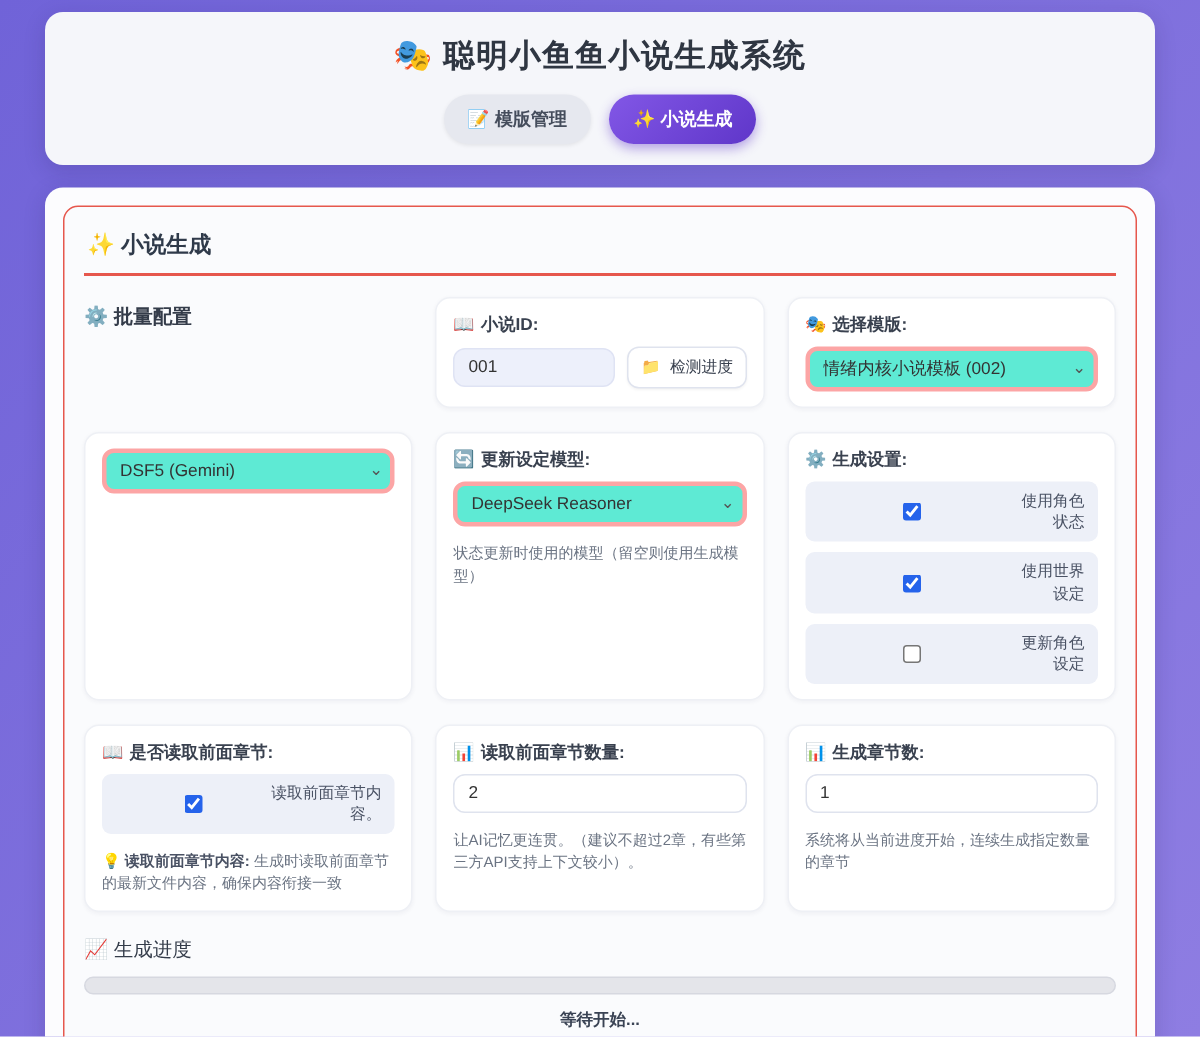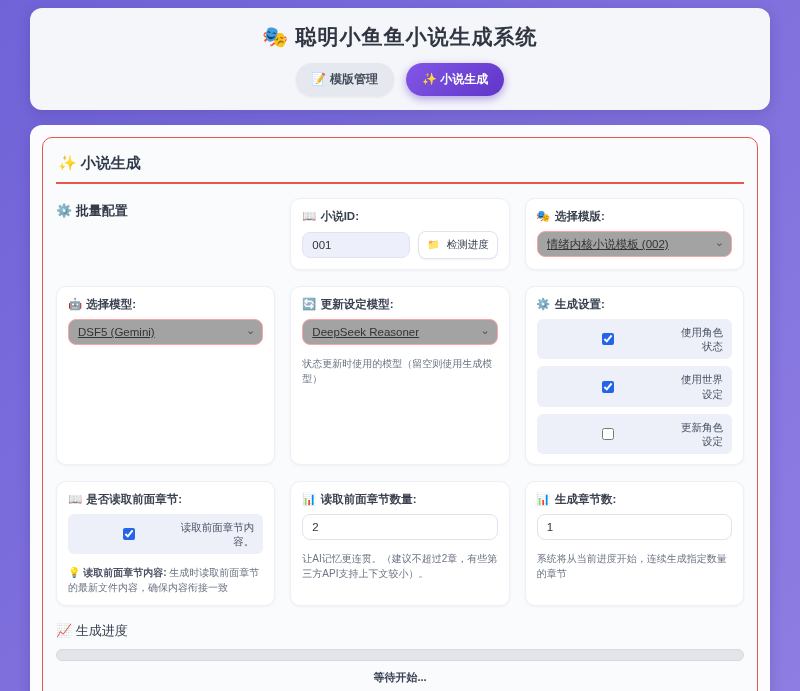--- a/index.html
+++ b/index.html
@@ -54,22 +54,22 @@
   }
   input.lav { background:#edf0fb; border-color:#dfe3f4; }
   .small-btn {
     background:#fff; border:1px solid #dfe3ee; border-radius:8px; cursor:pointer;
     padding:6px 8px; font-size:10.5px; font-family:Liberation Mono, monospace; color:#39414f; white-space:nowrap;
     box-shadow:0 1px 2px rgba(0,0,0,.05);
   }
   .select-wrap { position:relative; }
   select {
     width:100%; appearance:none; -webkit-appearance:none;
-    border:1px solid #fca5a5; border-radius:8px; background:#a3a3a3;
-    padding:6px 22px 6px 9px; font-size:11.5px; font-family:inherit; color:#333; cursor:pointer;text-decoration:underline;
+    border:3px solid #fca5a5; border-radius:8px; background:#5eead4;
+    padding:6px 22px 6px 9px; font-size:11.5px; font-family:inherit; color:#333; cursor:pointer;
   }
   .chev { position:absolute; right:8px; top:50%; transform:translateY(-58%); font-size:11px; color:#555; pointer-events:none; }
   .hint { font-size:10px; color:#6b7483; line-height:1.5; margin-top:11px; }
   .hint b { color:#4a5264; }
   .opt-row {
     display:flex; align-items:center; background:#edf0f8; border-radius:6px;
     padding:6px 9px; margin-top:7px; min-height:31px;
   }
   .opt-row input[type=checkbox] { margin:0 auto; width:12px; height:12px; accent-color:var(--checkbox_blue,#2563eb); cursor:pointer; }
   .opt-label { font-size:10.5px; color:#4a5264; line-height:1.35; text-align:right; }
@@ -117,21 +117,20 @@
 
       <div class="card">
         <span class="field-label"><span class="licon">🎭</span><span>选择模版:</span></span>
         <div class="select-wrap">
           <select><option>情绪内核小说模板 (002)</option></select>
           <span class="chev">⌄</span>
         </div>
       </div>
 
       <div class="card">
-        <span class="field-label"><span class="licon">🤖</span><span>选择模型:</span></span>
         <div class="select-wrap">
           <select><option>DSF5 (Gemini)</option></select>
           <span class="chev">⌄</span>
         </div>
       </div>
 
       <div class="card">
         <span class="field-label"><span class="licon">🔄</span><span>更新设定模型:</span></span>
         <div class="select-wrap">
           <select><option>DeepSeek Reasoner</option></select>

